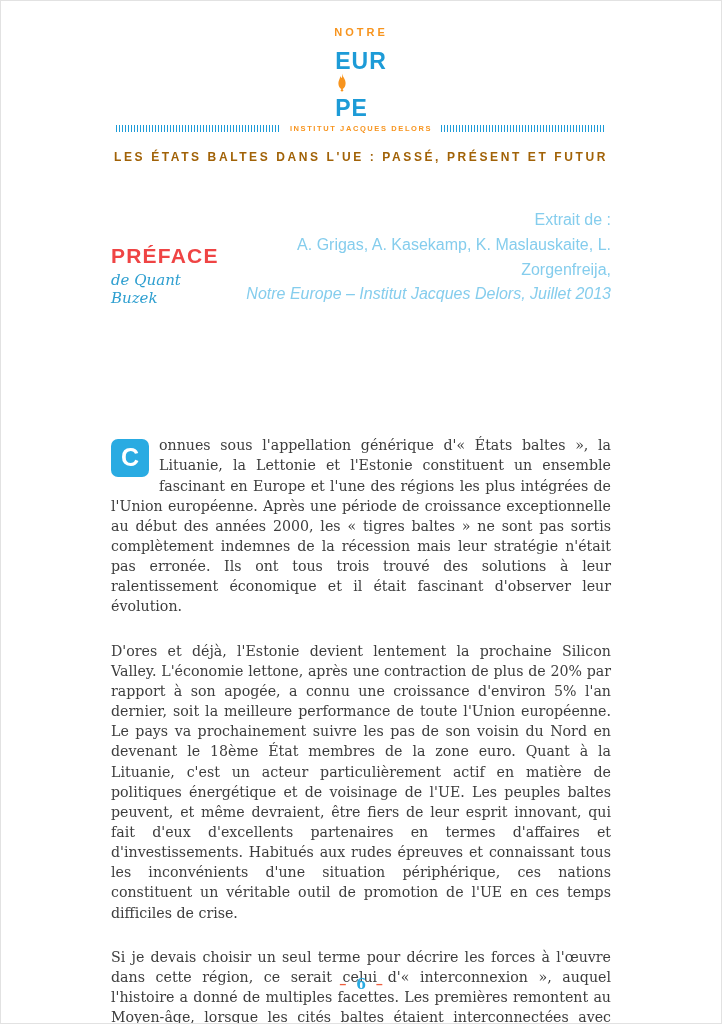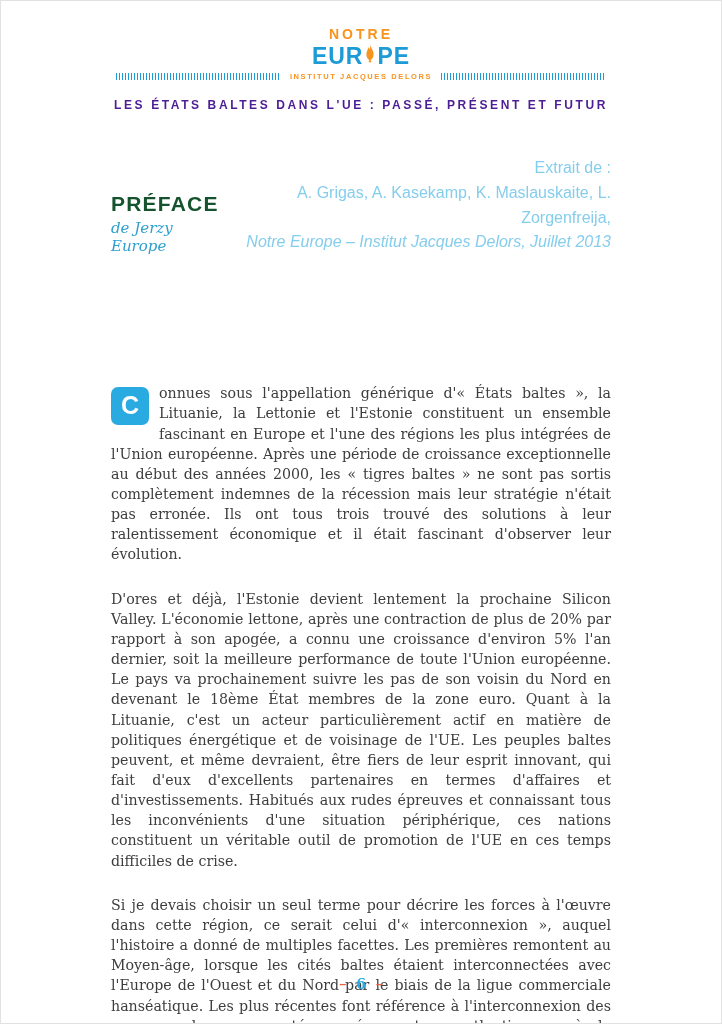--- a/index.html
+++ b/index.html
@@ -10,61 +10,61 @@
     border: 1px solid #e2e2e2;
     position: relative;
     overflow: hidden;
     margin: 0 auto;
   }
   
   .header { text-align: center; padding-top: 26px; }
   .logo { display: inline-block; line-height: 1; }
   .logo-notre {
     font-family: "Liberation Sans", sans-serif;
-    font-size: 14px; font-weight: bold;
+    font-size: 11px; font-weight: bold;
     letter-spacing: 3px; color: #f7941e;
-    text-align: center; margin-bottom: 3px;
+    text-align: center; margin-bottom: 12px;
   }
   .logo-europe {
     font-family: "Liberation Sans", sans-serif;
     font-size: 23px; font-weight: bold;
     color: #1d9bd7; letter-spacing: 1px;
-    display: inline-flex; align-items: center;
+    display: inline-flex; align-items: flex-start; flex-direction: column;
   }
   .flame { display: inline-block; margin: 0 1px 1px 1px; }
   .tick-row {
     display: flex; align-items: center;
     padding: 0 115px; margin-top: 4px;
   }
   .ticks {
     flex: 1; height: 7px;
     background-image: repeating-linear-gradient(to right, #1d9bd7 0px, #1d9bd7 1px, transparent 1px, transparent 3px);
   }
   .institut {
     font-family: "Liberation Sans", sans-serif;
     font-size: 7.5px; font-weight: bold;
     color: #f7941e; letter-spacing: 1.6px;
     padding: 0 9px; white-space: nowrap;
   }
   .doc-title {
     margin-top: 17px;
     font-family: "Liberation Sans", sans-serif;
     font-size: 12px; font-weight: bold;
-    letter-spacing: 2.6px; color: #4c1d95;
+    letter-spacing: 2.6px; color: #a16207;
   }
   
   .content { padding: 0 110px; }
   .intro-row {
     display: flex; justify-content: space-between;
     align-items: flex-end; margin-top: 44px;
   }
   .preface-title {
     font-family: "Liberation Sans", sans-serif;
     font-size: 21px; font-weight: bold;
-    letter-spacing: 1.2px; color: #14532d;
+    letter-spacing: 1.2px; color: #ef4444;
   }
   .preface-author {
     font-family: "DejaVu Serif", serif;
     font-style: italic; font-size: 15px;
     color: #2e9fd0; margin-top: 3px;
   }
   .extract-block {
     text-align: right;
     font-family: "Liberation Sans", sans-serif;
     font-size: 16px; color: #85cded;
@@ -130,21 +130,21 @@
       <div class="ticks"></div>
     </div>
     <div class="doc-title">LES ÉTATS BALTES DANS L'UE : PASSÉ, PRÉSENT ET FUTUR</div>
   </div>
 
   <div class="content">
 
     <div class="intro-row">
       <div class="preface-block">
         <div class="preface-title">PRÉFACE</div>
-        <div class="preface-author">de Jerzy Europe</div>
+        <div class="preface-author">de Quant Buzek</div>
       </div>
       <div class="extract-block">
         <div class="extract-line">Extrait de :</div>
         <div class="extract-line">A. Grigas, A. Kasekamp, K. Maslauskaite, L. Zorgenfreija,</div>
         <div class="extract-line italic">Notre Europe – Institut Jacques Delors, Juillet 2013</div>
       </div>
     </div>
 
     <div class="body-text">
       <p class="para">

